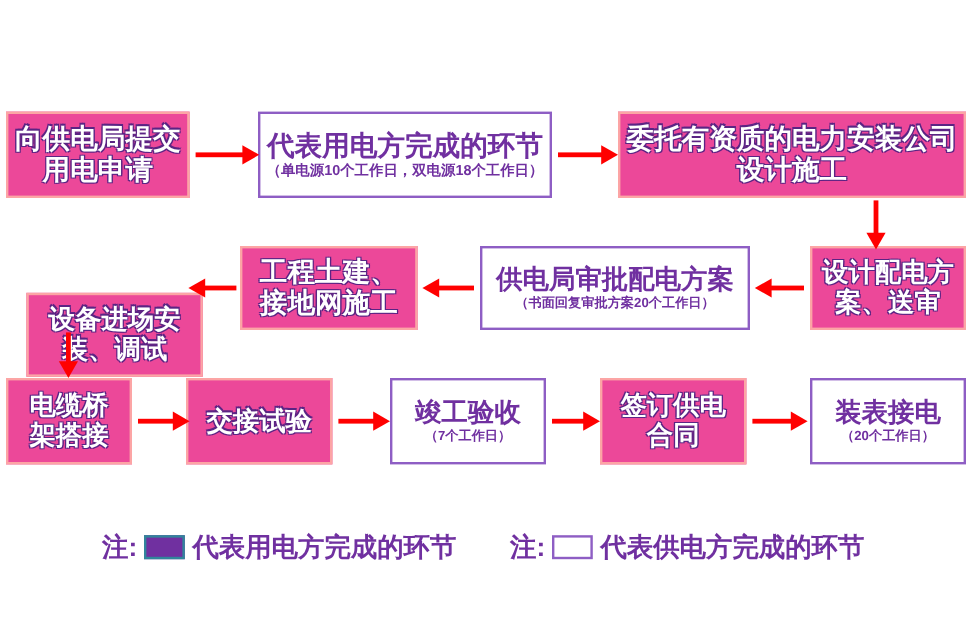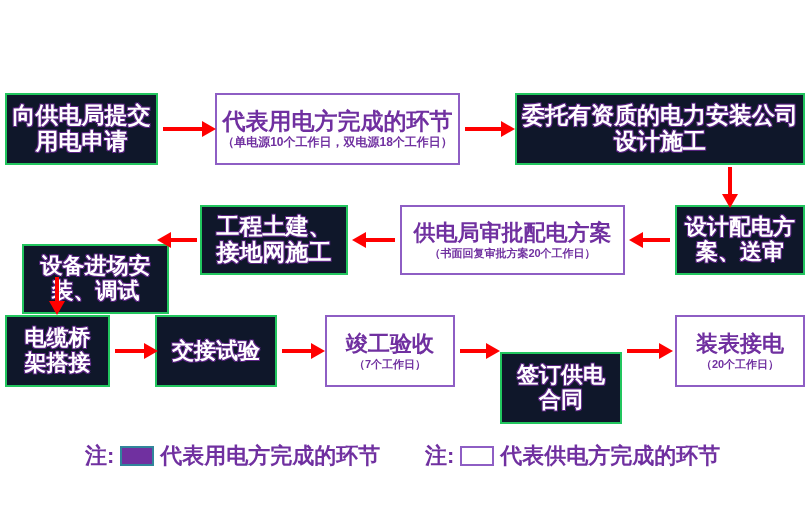--- a/index.html
+++ b/index.html
@@ -50,22 +50,22 @@
     white-space: pre-line;
   }
   .node .sub {
     font-weight: bold;
     line-height: 1.1;
     margin-top: 1px;
   }
 
   
   .node.filled {
-    background: #0f172a;
-    border: 2px solid #22c55e;
+    background: #ec4899;
+    border: 2px solid #fca5a5;
   }
   .node.filled .main {
     color: #ffffff;
     text-shadow:
        1px  1px 0 #5B2484,
       -1px -1px 0 #5B2484,
        1px -1px 0 #5B2484,
       -1px  1px 0 #5B2484;
   }
 
@@ -180,21 +180,21 @@
         <div class="main" style="font-size: 22px;">电缆桥
 架搭接</div>
       </div>
       <div class="node filled" style="left: 155px; top: 315px; width: 122px; height: 72px;">
         <div class="main" style="font-size: 22px;">交接试验</div>
       </div>
       <div class="node outline" style="left: 325px; top: 315px; width: 130px; height: 72px;">
         <div class="main" style="font-size: 22px;">竣工验收</div>
         <div class="sub" style="font-size: 11px;">（7个工作日）</div>
       </div>
-      <div class="node filled" style="left: 500px; top: 315px; width: 122px; height: 72px; margin-top: 37px;">
+      <div class="node filled" style="left: 500px; top: 315px; width: 122px; height: 72px;">
         <div class="main" style="font-size: 22px;">签订供电
 合同</div>
       </div>
       <div class="node outline" style="left: 675px; top: 315px; width: 130px; height: 72px;">
         <div class="main" style="font-size: 22px;">装表接电</div>
         <div class="sub" style="font-size: 11px;">（20个工作日）</div>
       </div>
     </div>
   <div id="arrows-layer">
       <div class="arrow-h right" style="left: 163px; top: 127px; width: 40px;">

